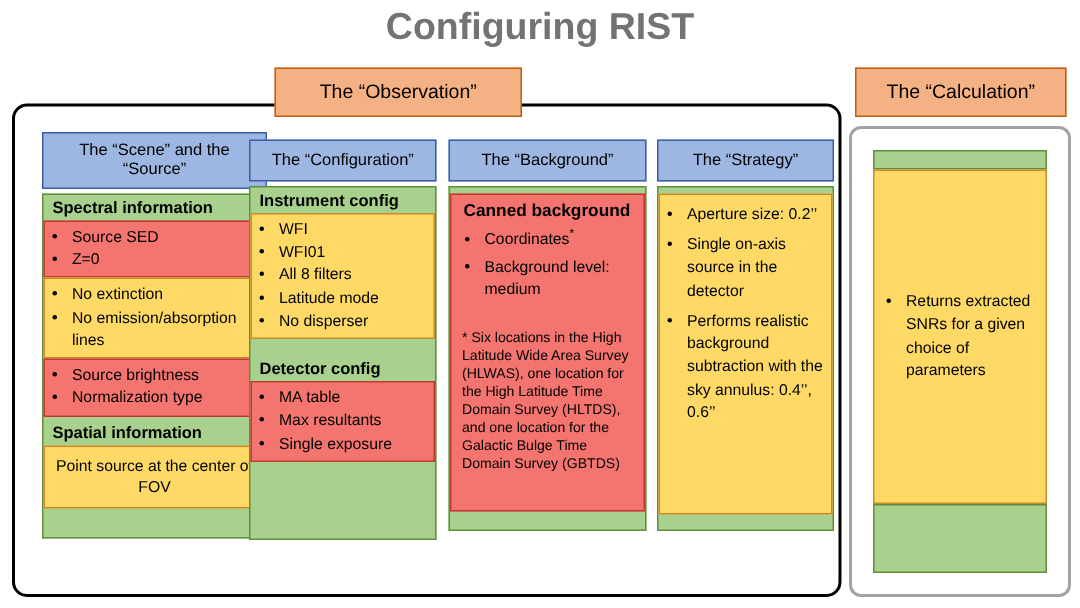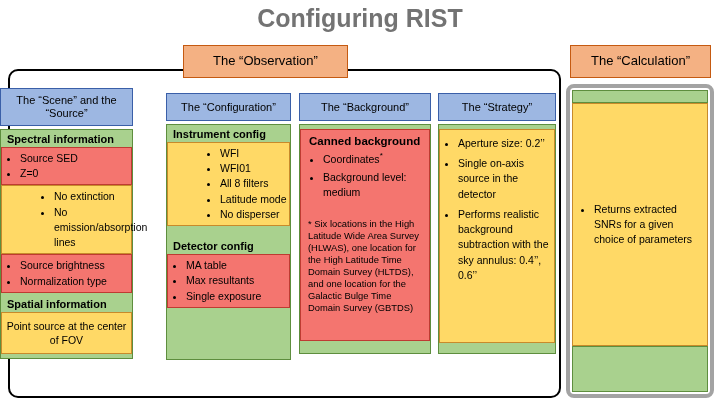--- a/index.html
+++ b/index.html
@@ -17,22 +17,22 @@
     margin: 0; text-align: center;
     font-size: 25px; font-weight: 700; color: #737373;
   }
   .outer {
     position: absolute; left: 8px; top: 69px; width: 553px; height: 329px;
     background: #fff; border: 2px solid #000; border-radius: 10px;
     z-index: 1;
   }
   .calc-box {
     position: absolute; left: 566px; top: 84px; width: 148px; height: 314px;
-    background: #fff; border: 4px solid #a3a3a3; border-radius: 8px;
-    padding: 2px; display: flex; flex-direction: column; z-index: 1;
+    background: #fff; border: 2px solid #a3a3a3; border-radius: 8px;
+    padding: 14px; display: flex; flex-direction: column; z-index: 1;
   }
   .hdr {
     display: flex; align-items: center; justify-content: center;
     text-align: center; border: 1.5px solid; line-height: 1.15;
   }
   .hdr-abs { position: absolute; z-index: 6; }
   .hdr-orange { background: #F4B183; border-color: #C55A11; font-size: 13px; }
   .hdr-blue { background: #9DB7E2; border-color: #3A5FA8; font-size: 11px; padding: 2px; }
   .obs-hdr  { left: 183px; top: 45px; width: 165px; height: 33px; }
   .calc-hdr { left: 570px; top: 45px; width: 141px; height: 33px; }
@@ -40,21 +40,21 @@
   .h38 { height: 38px; }
   .h28 { height: 28px; }
   .green {
     margin-top: 3px; width: 100%;
     background: #A9D18E; border: 1.5px solid #5E8E3E;
     display: flex; flex-direction: column;
   }
   .sec-title { font-weight: bold; font-size: 11px; padding: 3px 2px 2px 6px; }
   .box { width: 100%; border: 1.5px solid; }
   .box-red    { background: #F4756F; border-color: #BE3B32; }
-  .box-yellow { background: #FFD966; border-color: #C88A2B; padding-left: 34px; }
+  .box-yellow { background: #FFD966; border-color: #C88A2B; }
   .box ul { margin: 0; padding: 3px 2px 3px 18px; }
   .box li { font-size: 10.5px; line-height: 1.45; }
   .spaced li { margin-bottom: 5px; }
   .center-note {
     font-size: 10.5px; text-align: center; padding: 6px 3px; line-height: 1.35;
   }
   .bg-red { min-height: 212px; margin-top: 4px; padding: 3px 6px 4px 6px; }
   .bg-title { font-weight: bold; font-size: 11.5px; padding: 2px 0 1px 2px; }
   .bg-red ul { margin: 0; padding: 2px 0 2px 16px; }
   .bg-red li { font-size: 10.5px; line-height: 1.4; margin-bottom: 4px; }
@@ -73,21 +73,21 @@
 </head>
 <body>
 
 <h1 class="title">Configuring RIST</h1>
 
 <div class="outer"></div>
 
 <div class="hdr hdr-abs hdr-orange obs-hdr">The “Observation”</div>
 <div class="hdr hdr-abs hdr-orange calc-hdr">The “Calculation”</div>
 
-<div class="col" style="left:0; top:88px; width:133px;">
+<div class="col" style="left:28px; top:88px; width:150px;">
   <div class="hdr hdr-blue h38">The “Scene” and the “Source”</div>
   <div class="green" style="height:230px;">
     <div class="sec-title">Spectral information</div>
     <div class="box box-red">
       <ul>
         <li>Source SED</li>
         <li>Z=0</li>
       </ul>
     </div>
     <div class="box box-yellow">

